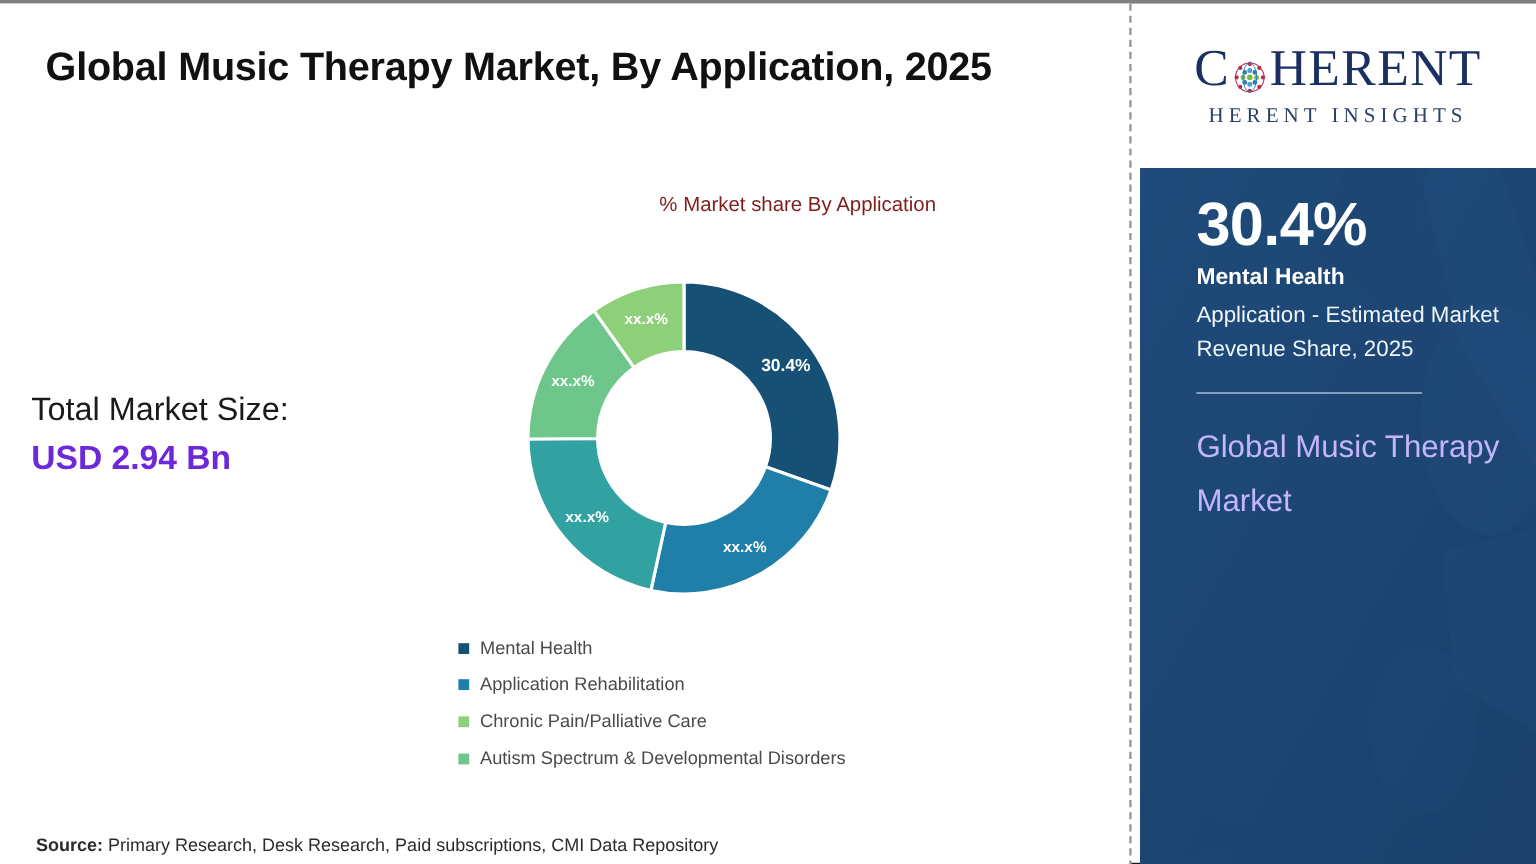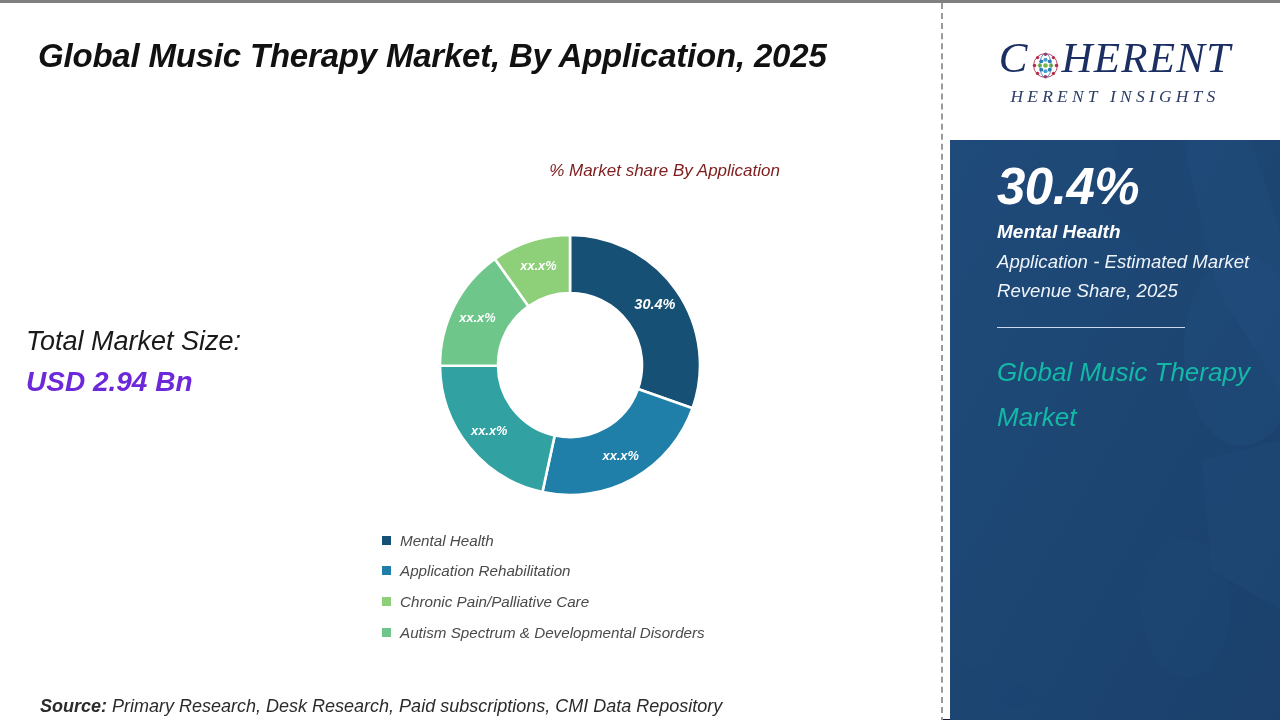--- a/index.html
+++ b/index.html
@@ -8,21 +8,20 @@
     background: #ffffff;
     font-family: "Liberation Sans", sans-serif;
     overflow: hidden;
   }
   #canvas {
     position: relative;
     width: 1280px; height: 720px;
     background: #ffffff;
     border-top: 3px solid #808080;
     border-bottom: 1px solid #0f172a;
-    font-style: italic;
   }
 
   
   #left-pane {
     position: absolute; left: 0; top: 0;
     width: 942px; height: 720px;
     background: #ffffff;
   }
   #page-title {
     position: absolute; left: 38px; top: 28px;
@@ -36,22 +35,22 @@
   }
   #market-size-label {
     font-size: 27px; color: #1a1a1a; line-height: 1.25;
     font-weight: 400;
   }
   #market-size-value {
     font-size: 28px; color: #6d28d9; font-weight: bold;
     line-height: 1.35; margin-top: 4px;
   }
   #source-line {
-    position: absolute; left: 40px; top: 693px;
-    font-size: 18px; color: #2b2b2b;
+    position: absolute; left: 30px; top: 693px;
+    font-size: 15px; color: #2b2b2b;
   }
   #source-line b { font-weight: bold; }
 
   
   #chart-area {
     position: absolute; left: 360px; top: 150px;
     width: 420px; height: 520px;
   }
   #chart-subtitle {
     position: absolute; left: 0; top: 8px; width: 420px;
@@ -149,21 +148,21 @@
     margin-top: 2px;
     font-size: 18.6px; font-weight: 400; color: #eef4fa;
     line-height: 1.58;
   }
   #panel-rule {
     margin-top: 21px;
     width: 188px; height: 1px; background: #c9d9ea;
   }
   #panel-market-name {
     margin-top: 22px;
-    font-size: 26px; font-weight: 400; color: #14b8a6;
+    font-size: 26px; font-weight: 400; color: #c4b5fd;
     line-height: 1.74;
   }
 </style>
 </head>
 <body>
 
 <div id="canvas">
 
   <div id="left-pane">
 

